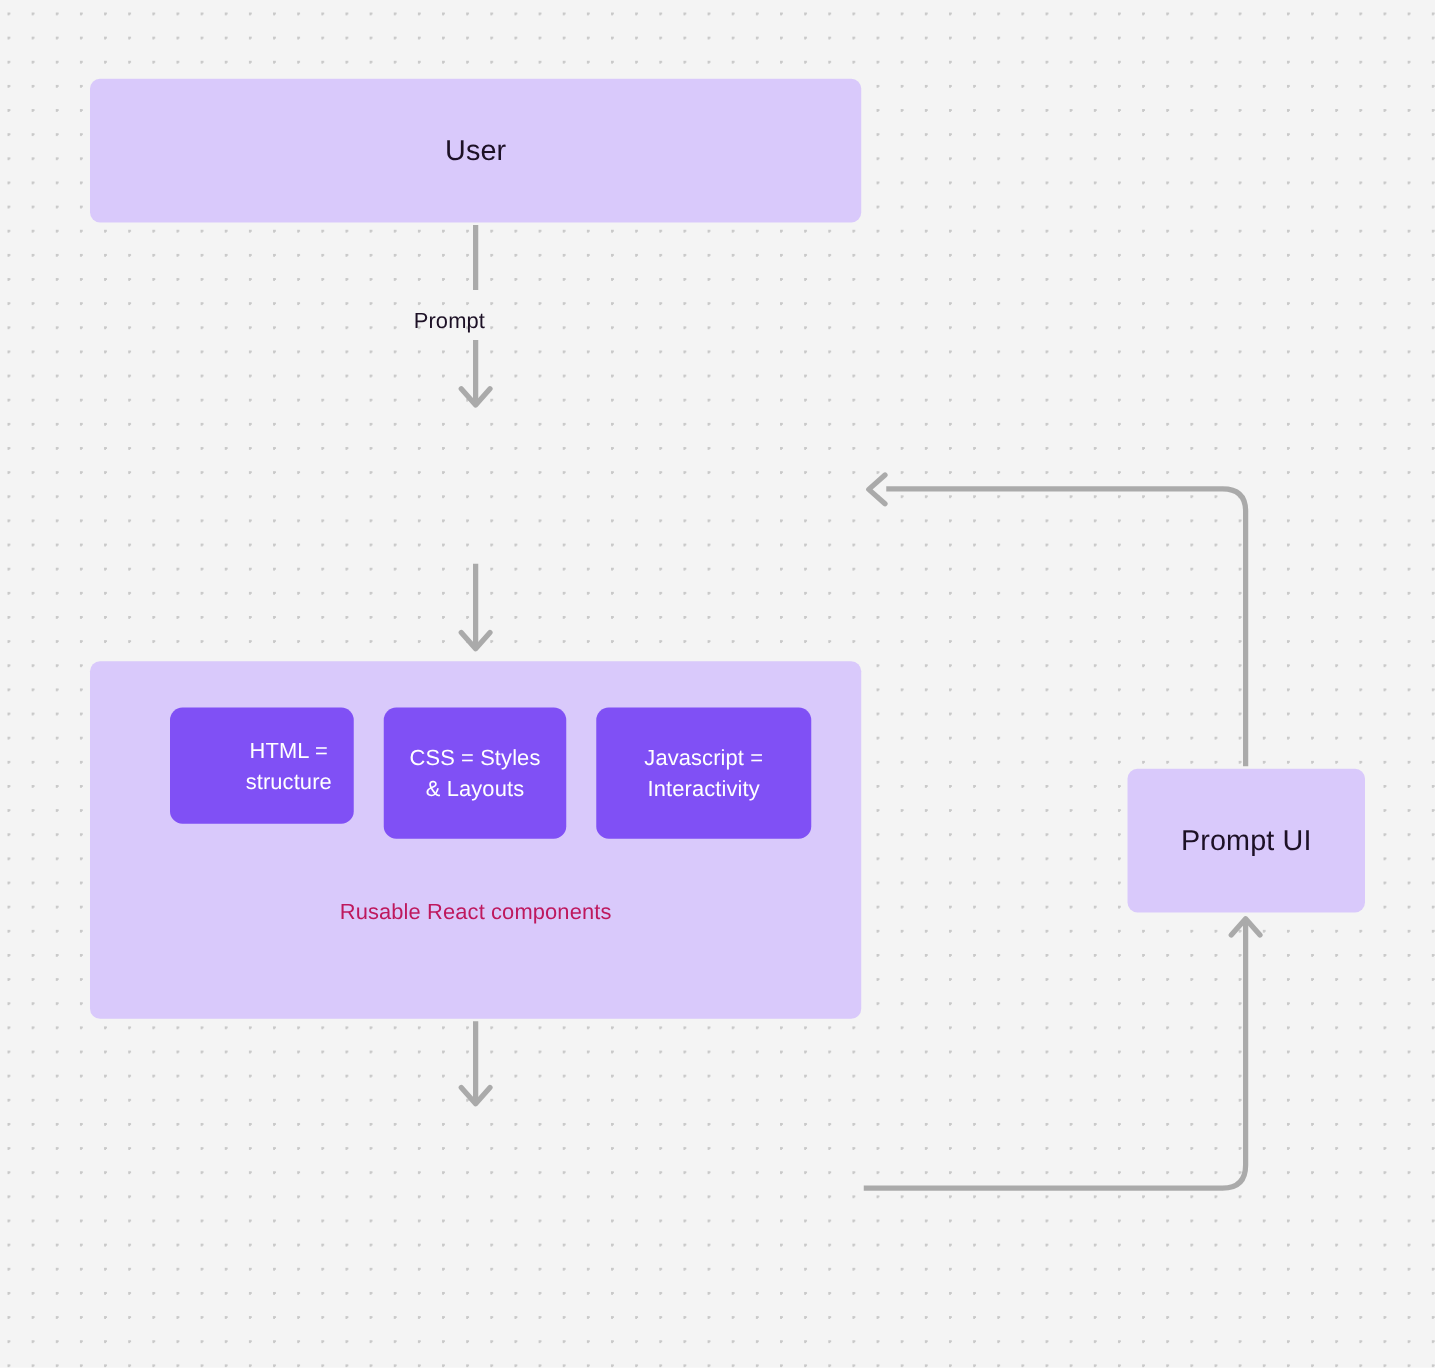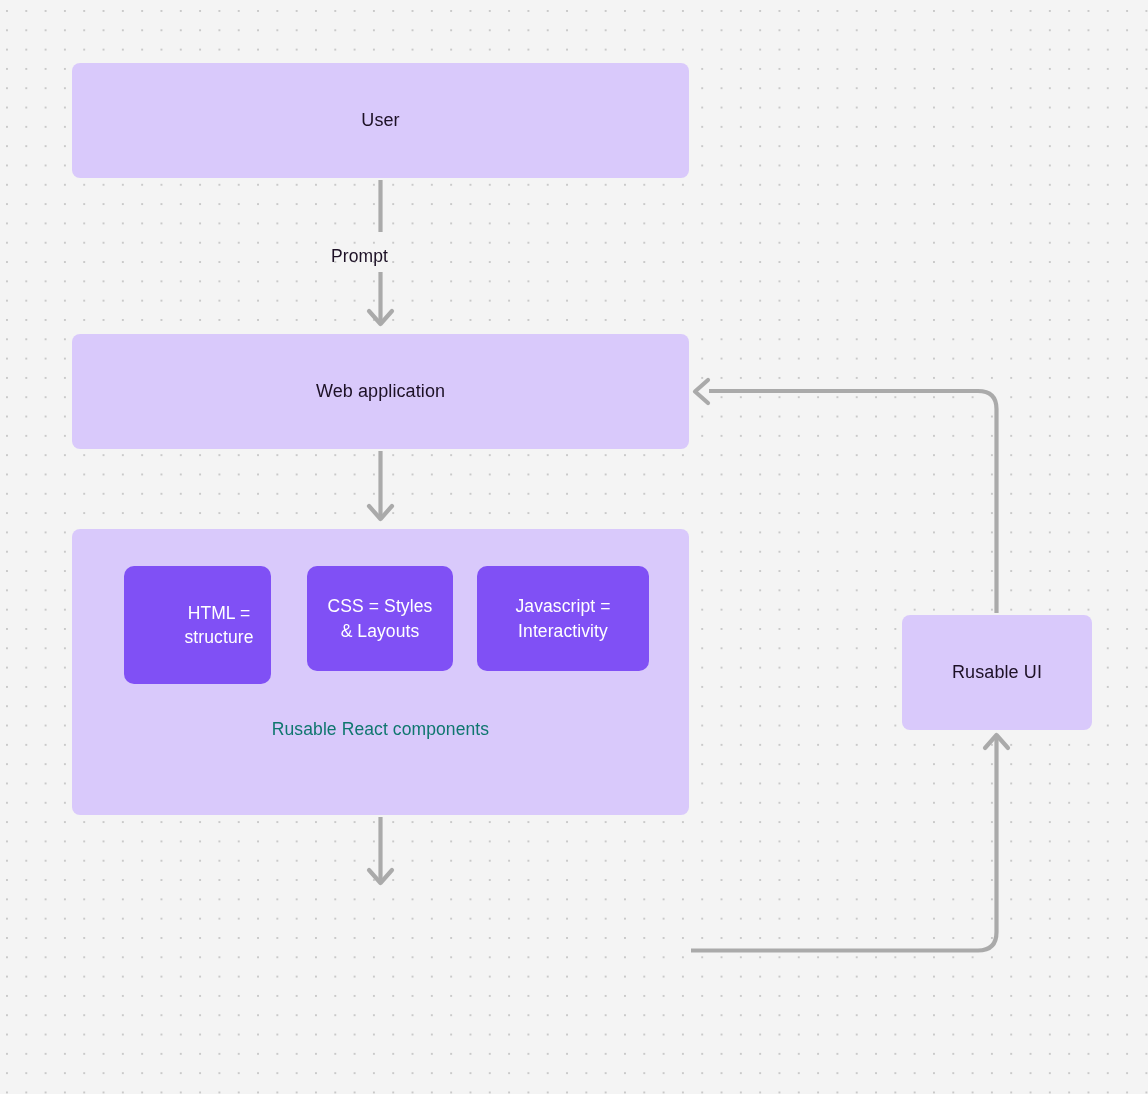--- a/index.html
+++ b/index.html
@@ -35,21 +35,21 @@
     border-radius: 8px;
     z-index: 3;
   }
 
   .node-light {
     background-color: #d9c9fb;
     color: #1d1126;
   }
 
   .node-label {
-    font-size: 18px;
+    font-size: 23px;
     line-height: 1.35;
     letter-spacing: 0.1px;
     color: #1d1126;
     white-space: pre-line;
     text-align: right;
   }
 
   
   #node-user      { left: 72px;  top: 63px;  width: 617px; height: 115px; }
   #node-webapp    { left: 72px;  top: 334px; width: 617px; height: 115px; }
@@ -67,32 +67,32 @@
     justify-content: center;
     text-align: center;
     background-color: #8050f5;
     color: #ffffff;
     border-radius: 10px;
     font-size: 17.5px;
     line-height: 1.38;
     letter-spacing: 0.1px;
     white-space: pre-line;
   }
-  #chip-html { left: 52px;  top: 37px; width: 147px; height: 118px; padding-left: 43px; }
+  #chip-html { left: 64px;  top: 37px; width: 147px; height: 93px; padding-left: 43px; }
   #chip-css  { left: 235px; top: 37px; width: 146px; height: 105px; }
   #chip-js   { left: 405px; top: 37px; width: 172px; height: 105px; }
 
   #group-caption {
     position: absolute;
     left: 0;
     right: 0;
     top: 190px;
     text-align: center;
     font-size: 17.5px;
-    color: #0f766e;
+    color: #be185d;
     letter-spacing: 0.1px;
   }
 
   
   #connectors {
     position: absolute;
     left: 0;
     top: 0;
     width: 1148px;
     height: 1094px;
@@ -150,23 +150,20 @@
     <path class="edge" d="M 996.5 613 L 996.5 409 Q 996.5 391 978 391 L 709 391"></path>
     <path class="edge-head" d="M 708 380 L 695 391.5 L 708 403"></path>
   </svg>
 
   <div class="node node-light" id="node-user">
     <span class="node-label">User</span>
   </div>
 
   <div class="edge-label" id="label-prompt">Prompt</div>
 
-  <div class="node node-light" id="node-webapp">
-    <span class="node-label">Web application</span>
-  </div>
 
   <div class="node node-light" id="node-group">
 
     <div class="chip" id="chip-html">
       <span>HTML =
 structure</span>
     </div>
 
     <div class="chip" id="chip-css">
       <span>CSS = Styles
@@ -176,16 +173,16 @@
     <div class="chip" id="chip-js">
       <span>Javascript =
 Interactivity</span>
     </div>
 
     <div id="group-caption">Rusable React components</div>
   </div>
 
 
   <div class="node node-light" id="node-render">
-    <span class="node-label">Rusable UI</span>
+    <span class="node-label">Prompt UI</span>
   </div>
 
 </div>
 
 </body></html>

